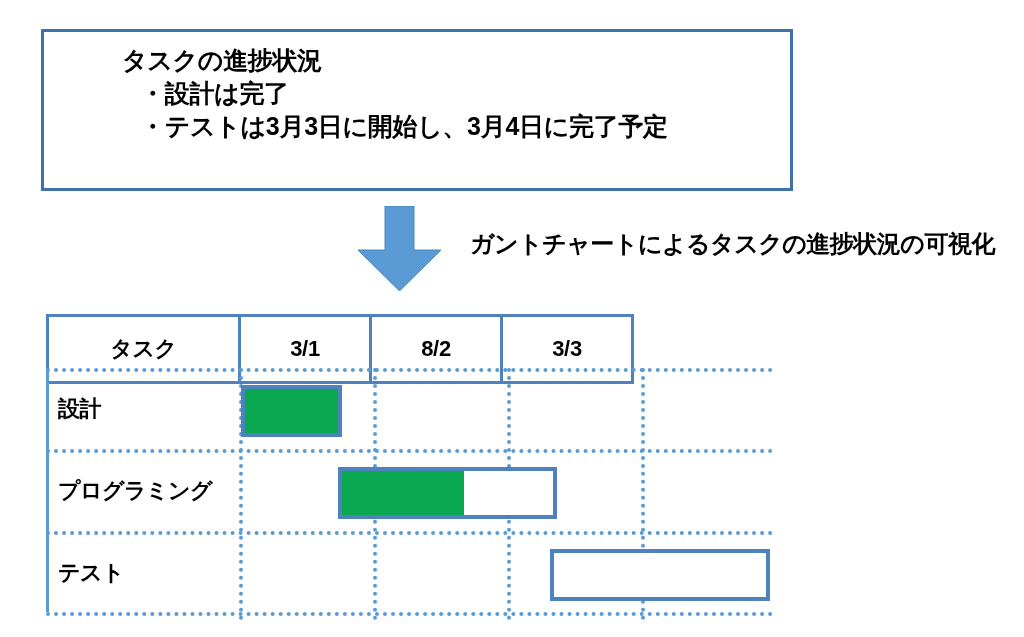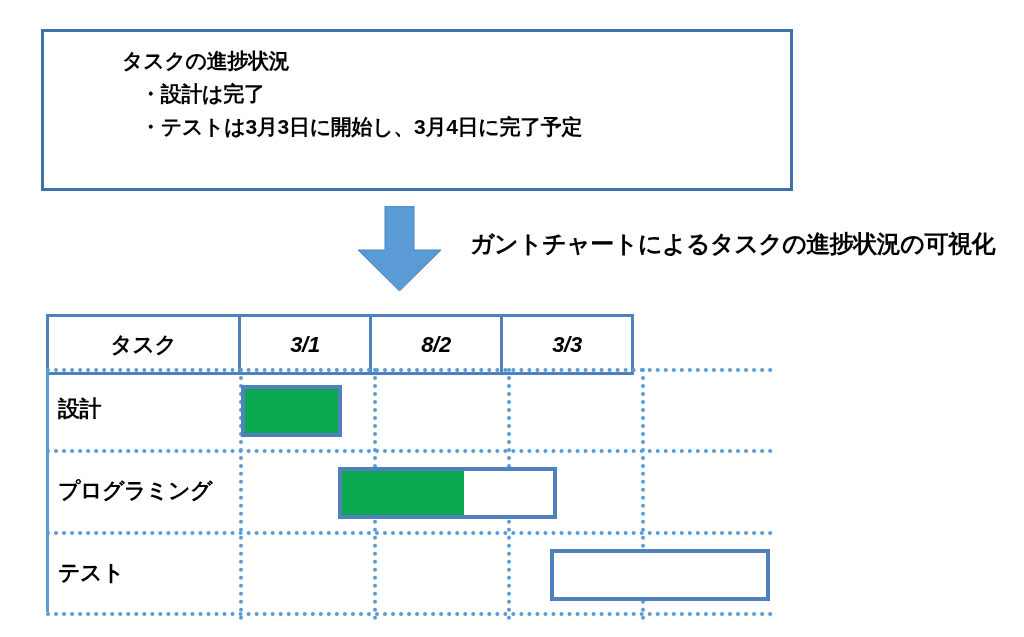--- a/index.html
+++ b/index.html
@@ -26,21 +26,21 @@
     box-sizing: border-box;
     border: 3px solid #3f72a8;
     background: #ffffff;
   }
   #summary-list {
     position: absolute;
     left: 78px;
     top: 12px;
   }
   .summary-line {
-    font-size: 21px;
+    font-size: 25px;
     line-height: 33px;
     font-weight: 700;
     white-space: nowrap;
     letter-spacing: -0.3px;
   }
   .summary-line.title {
     padding-left: 0px;
   }
   .summary-line.bullet {
     padding-left: 18px;
@@ -86,26 +86,26 @@
   }
   .hcell {
     box-sizing: border-box;
     border: 3px solid #4f81bd;
     background: #ffffff;
     display: flex;
     align-items: center;
     justify-content: center;
     font-size: 22px;
     font-weight: 700;
-    height: 61px;
+    height: 70px;
     margin-right: -3px;
     letter-spacing: -0.3px;
   }
   .hcell.task-col { width: 195px; }
-  .hcell.day-col  { width: 134px; font-style: italic; }
+  .hcell.day-col  { width: 134px; }
 
   
   #gantt-body {
     position: absolute;
     left: 0px;
     top: 54px;
     width: 727px;
     height: 246px;
   }
   #left-rail {

